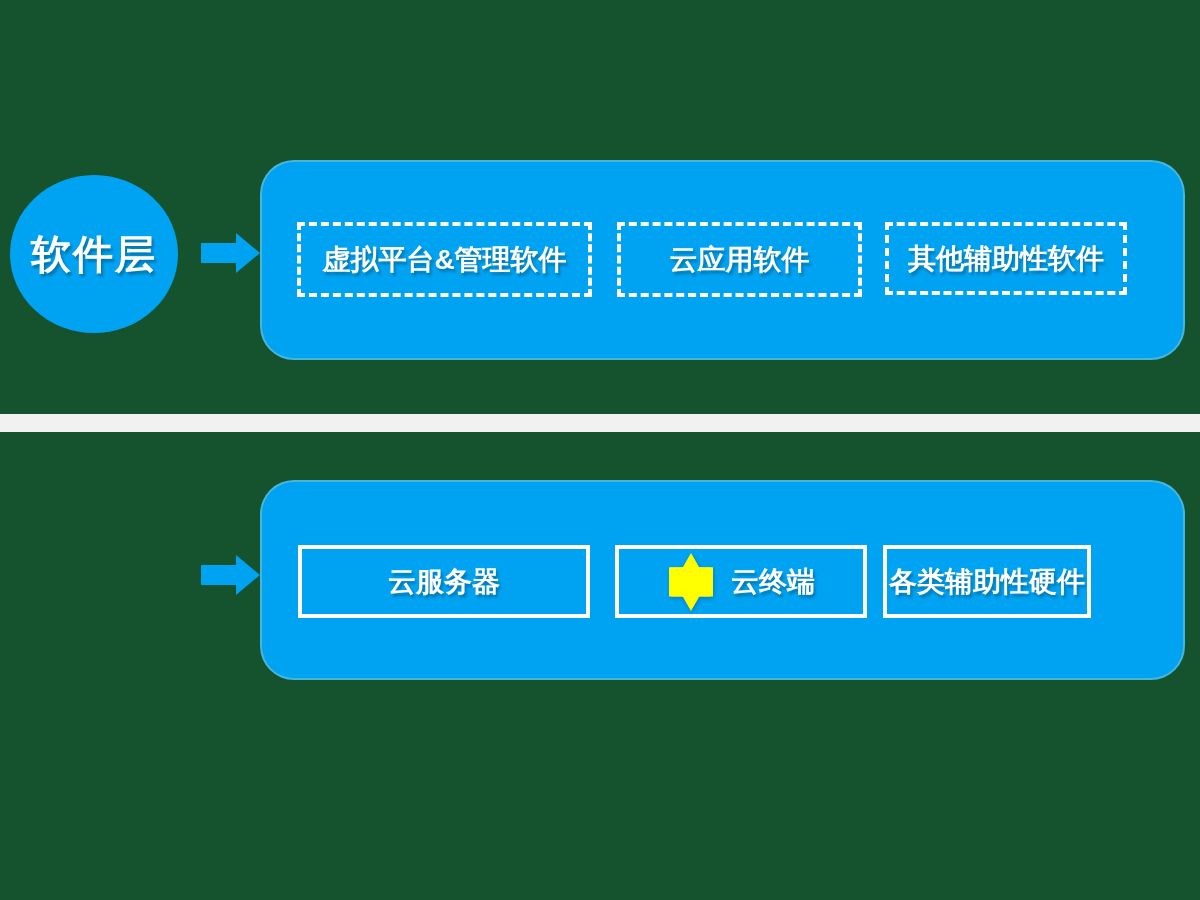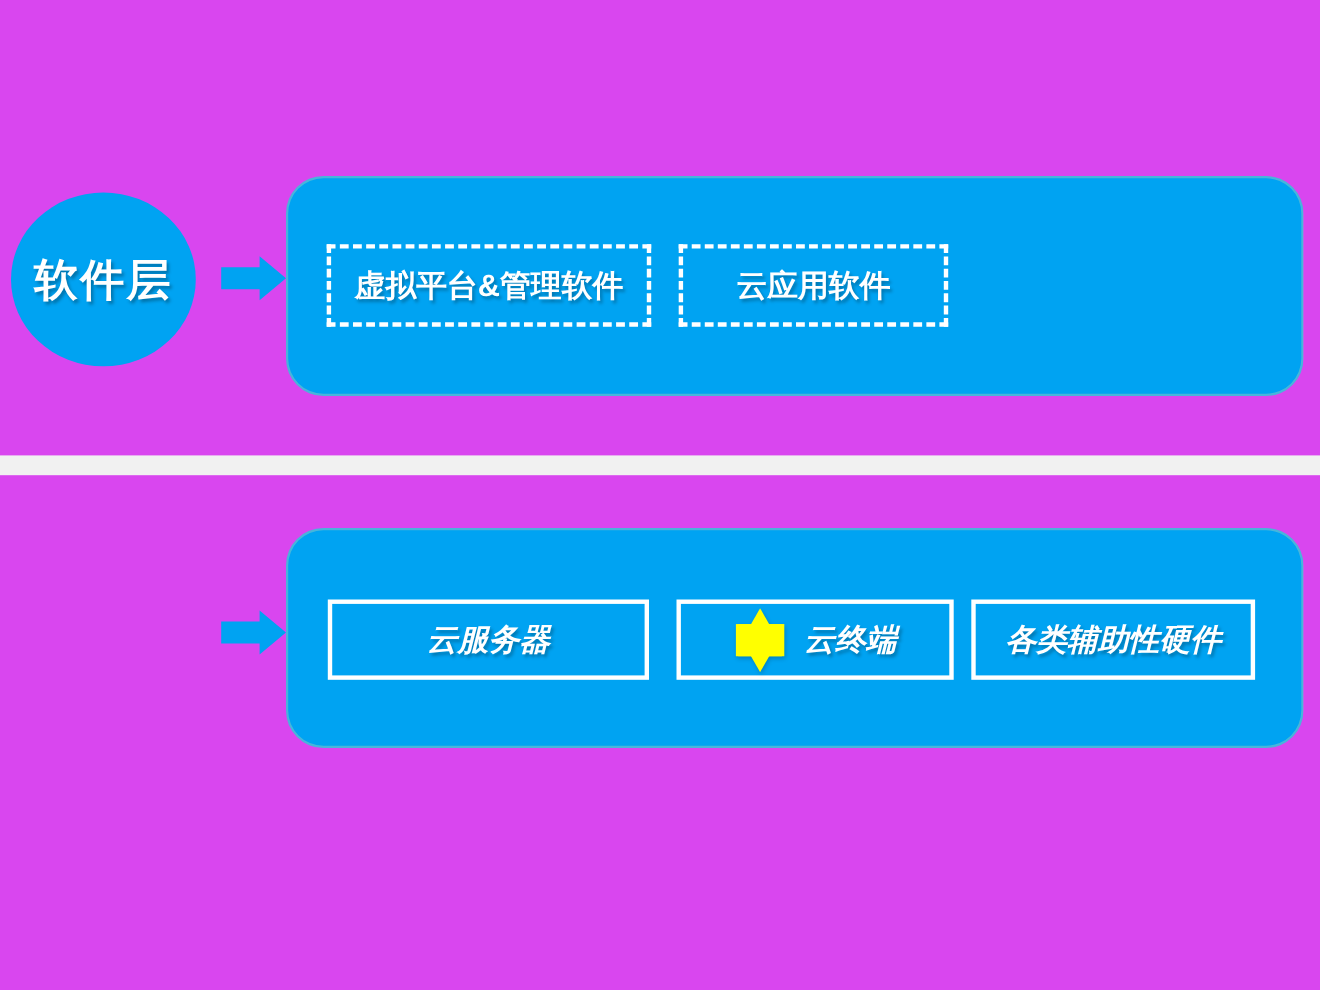--- a/index.html
+++ b/index.html
@@ -9,21 +9,21 @@
     --text-on-primary: #FFFFFF;
   }
   * { margin: 0; padding: 0; box-sizing: border-box; }
   html, body { background: #ffffff; }
   body { font-family: "Liberation Sans", "DejaVu Sans", sans-serif; }
 
   .stage {
     position: relative;
     width: 1200px;
     height: 900px;
-    background: #d946ef;
+    background: #14532d;
     overflow: hidden;
   }
 
   .divider-band {
     position: absolute;
     left: 0; top: 414px;
     width: 1200px; height: 18px;
     background: var(--divider);
   }
 
@@ -75,31 +75,31 @@
     align-items: center;
     justify-content: center;
     gap: 16px;
     color: var(--text-on-primary);
     font-size: 28px;
     font-weight: bold;
     white-space: nowrap;
     text-shadow: 2px 3px 3px rgba(0,0,0,0.28);
   }
   .item-box.dashed { border: 4px dashed #ffffff; }
-  .item-box.solid  { border: 4px solid  #ffffff; font-style: italic; }
+  .item-box.solid  { border: 4px solid  #ffffff; }
 
   
   .sw-box-1 { left: 297px; top: 222px; width: 295px; height: 75px; }
   .sw-box-2 { left: 617px; top: 222px; width: 245px; height: 75px; }
   .sw-box-3 { left: 885px; top: 222px; width: 242px; height: 73px; }
 
   
   .hw-box-1 { left: 298px; top: 545px; width: 292px; height: 73px; }
   .hw-box-2 { left: 615px; top: 545px; width: 252px; height: 73px; }
-  .hw-box-3 { left: 883px; top: 545px; width: 258px; height: 73px; }
+  .hw-box-3 { left: 883px; top: 545px; width: 208px; height: 73px; }
 
   .star-icon-wrap { width: 48px; height: 58px; flex: 0 0 auto; }
   .star-icon-wrap svg { display: block; width: 100%; height: 100%; }
   .star-icon-wrap polygon {
     fill: var(--star);
   }
   .star-icon-wrap { filter: drop-shadow(1px 2px 2px rgba(0,0,0,0.2)); }
 </style>
 </head>
 <body>
@@ -118,20 +118,23 @@
     </svg>
   </div>
 
   <div class="layer-panel panel-software"></div>
 
   <div class="item-box dashed sw-box-2">
     <span>云应用软件</span>
   </div>
   <div class="item-box dashed sw-box-1">
     <span>虚拟平台&amp;管理软件</span>
+  </div>
+  <div class="item-box dashed sw-box-3">
+    <span>其他辅助性软件</span>
   </div>
 
 
   <div class="block-arrow arrow-hardware">
     <svg viewBox="0 0 60 44" aria-hidden="true">
       <polygon points="0,12 35,12 35,2 59,22 35,42 35,32 0,32"></polygon>
     </svg>
   </div>
 
   <div class="layer-panel panel-hardware"></div>

